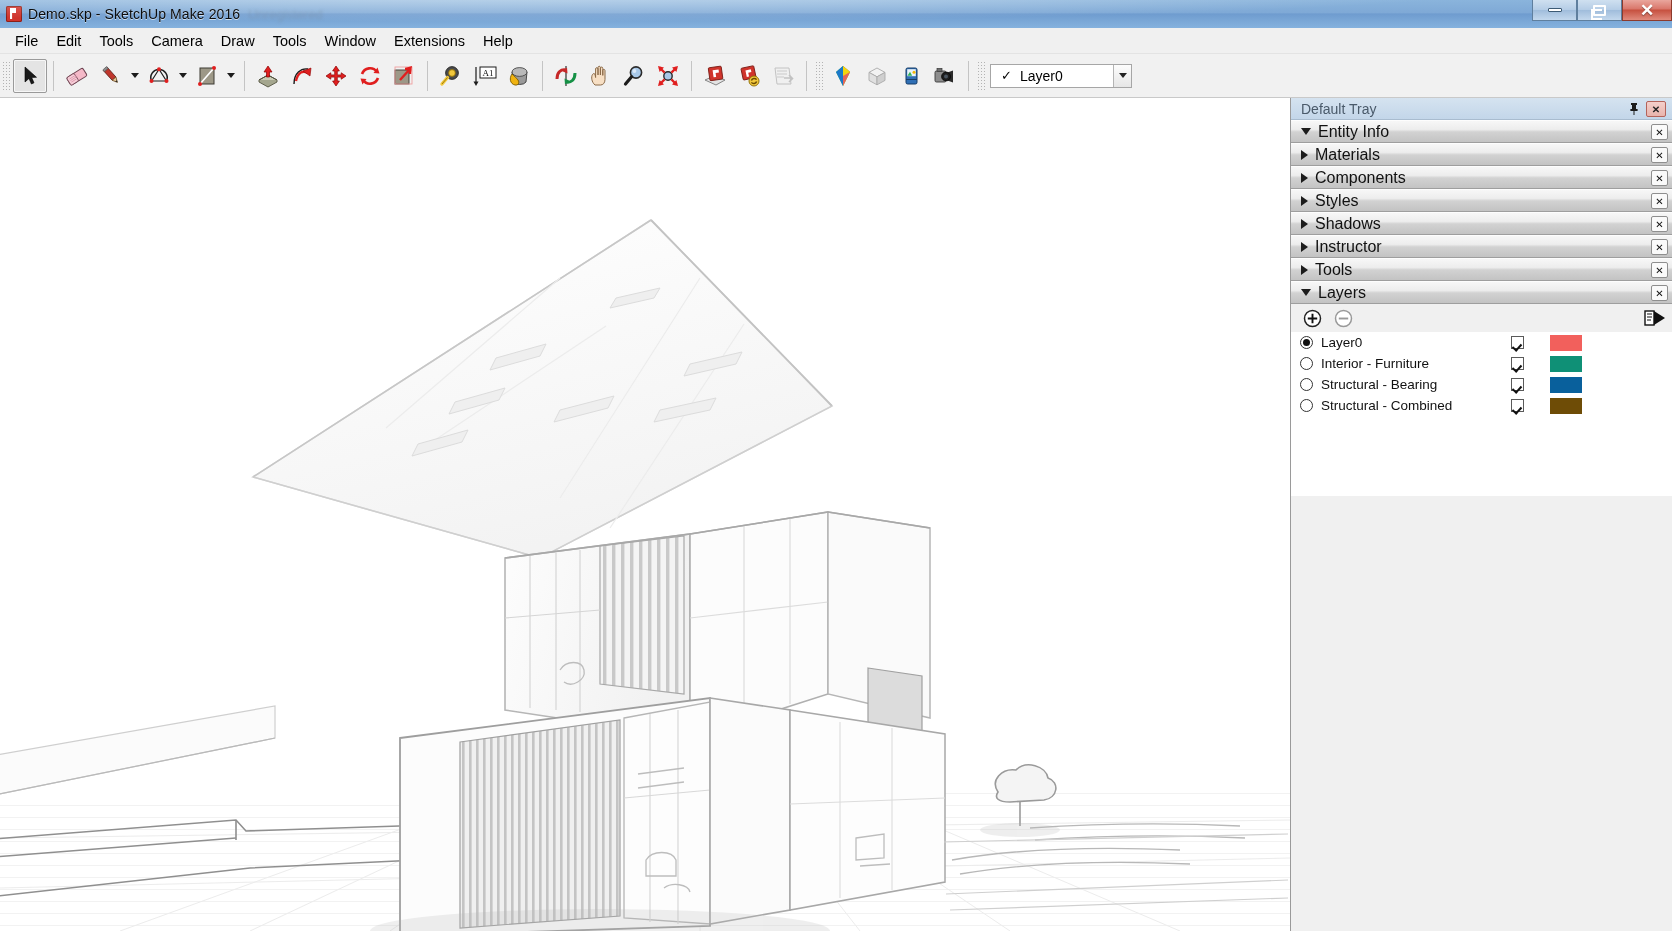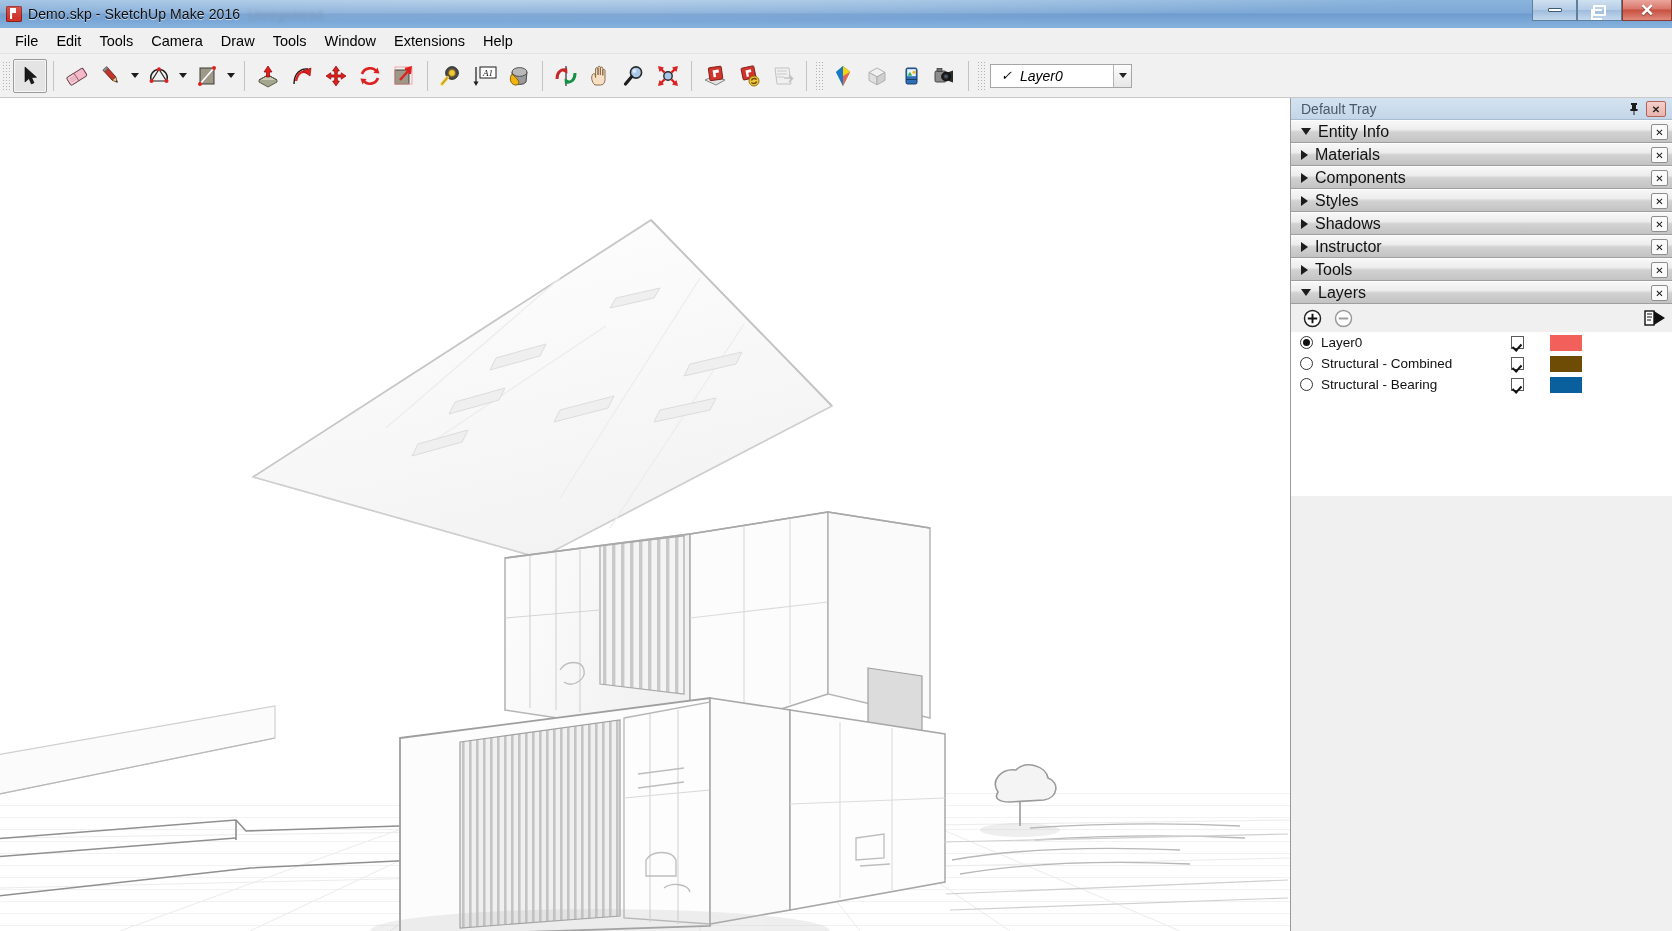--- a/index.html
+++ b/index.html
@@ -65,21 +65,21 @@
     display:flex; align-items:center; padding-left:6px;
   }
   .menuitem{
     font-size:14.5px;color:#000; padding:3px 9px; cursor:default; white-space:nowrap;
   }
 
   
   .toolbar{
     position:absolute; left:0; top:54px; width:1672px; height:44px;
     background:#f1f1f1; border-bottom:1px solid #c9c9c9;
-    display:flex; align-items:center;font-style:italic;
+    display:flex; align-items:center;
   }
   .grip{
     width:8px;height:30px;flex:none;margin:0 3px 0 2px;
     background-image: radial-gradient(circle, #b3b3b3 1px, transparent 1px);
     background-size:3px 3px;
   }
   .tbtn{
     width:34px;height:34px;flex:none;display:flex;align-items:center;justify-content:center;
     position:relative;border:1px solid transparent;border-radius:2px;
   }
@@ -754,33 +754,41 @@
       <div class="layer-row">
         <span class="lr-radio on"></span>
         <span class="lr-name">Layer0</span>
         <span class="lr-check">
             <span class="chk"></span>
           </span>
         <span class="lr-swatch" style="background:#f2605c"></span>
       </div>
       <div class="layer-row">
         <span class="lr-radio"></span>
-        <span class="lr-name">Structural - Combined</span>
+        <span class="lr-name">Interior - Furniture</span>
         <span class="lr-check">
             <span class="chk"></span>
           </span>
-        <span class="lr-swatch" style="background:#6e4c06"></span>
+        <span class="lr-swatch" style="background:#0f9076"></span>
       </div>
       <div class="layer-row">
         <span class="lr-radio"></span>
         <span class="lr-name">Structural - Bearing</span>
         <span class="lr-check">
             <span class="chk"></span>
           </span>
         <span class="lr-swatch" style="background:#09609c"></span>
+      </div>
+      <div class="layer-row">
+        <span class="lr-radio"></span>
+        <span class="lr-name">Structural - Combined</span>
+        <span class="lr-check">
+            <span class="chk"></span>
+          </span>
+        <span class="lr-swatch" style="background:#6e4c06"></span>
       </div>
 
       <div class="hscroll">
         <span class="hs-arrow left">
             <i></i>
           </span>
         <span class="hs-track">
           <span class="hs-thumb"></span>
         </span>
         <span class="hs-arrow right">

